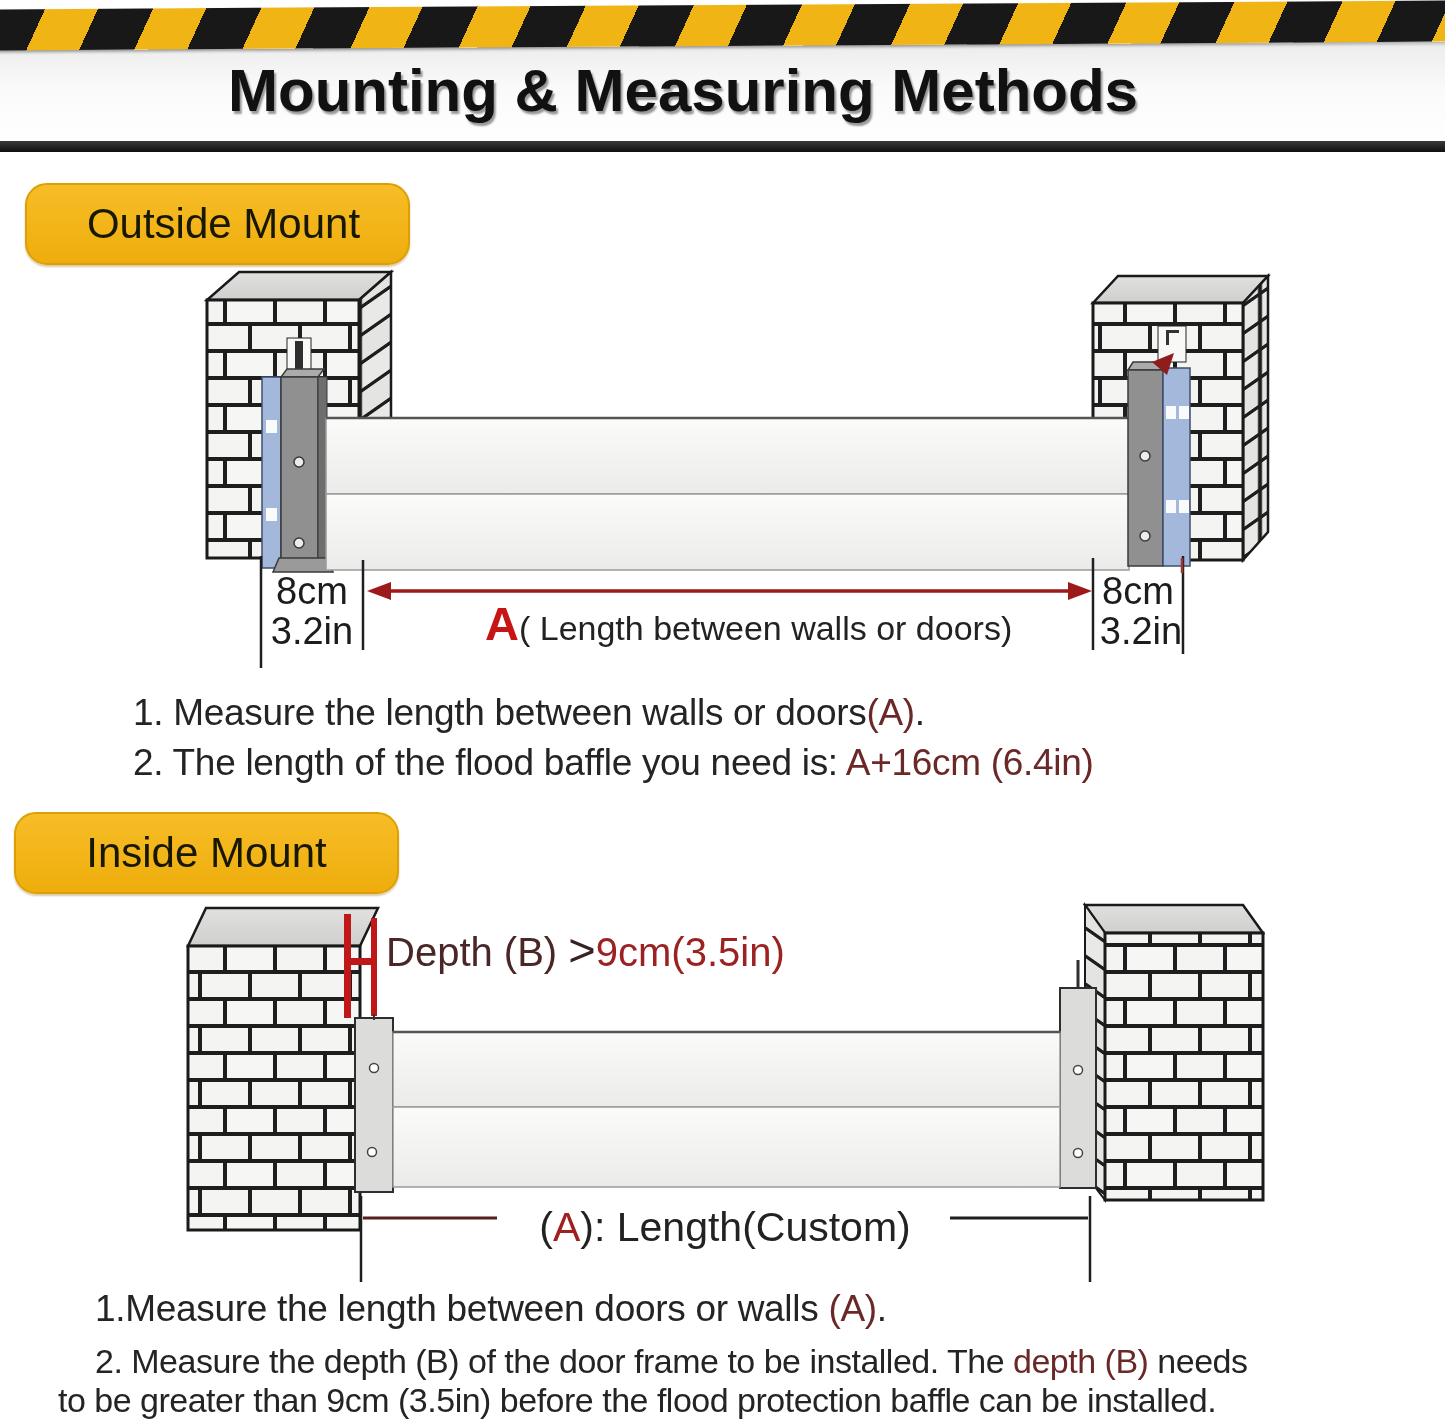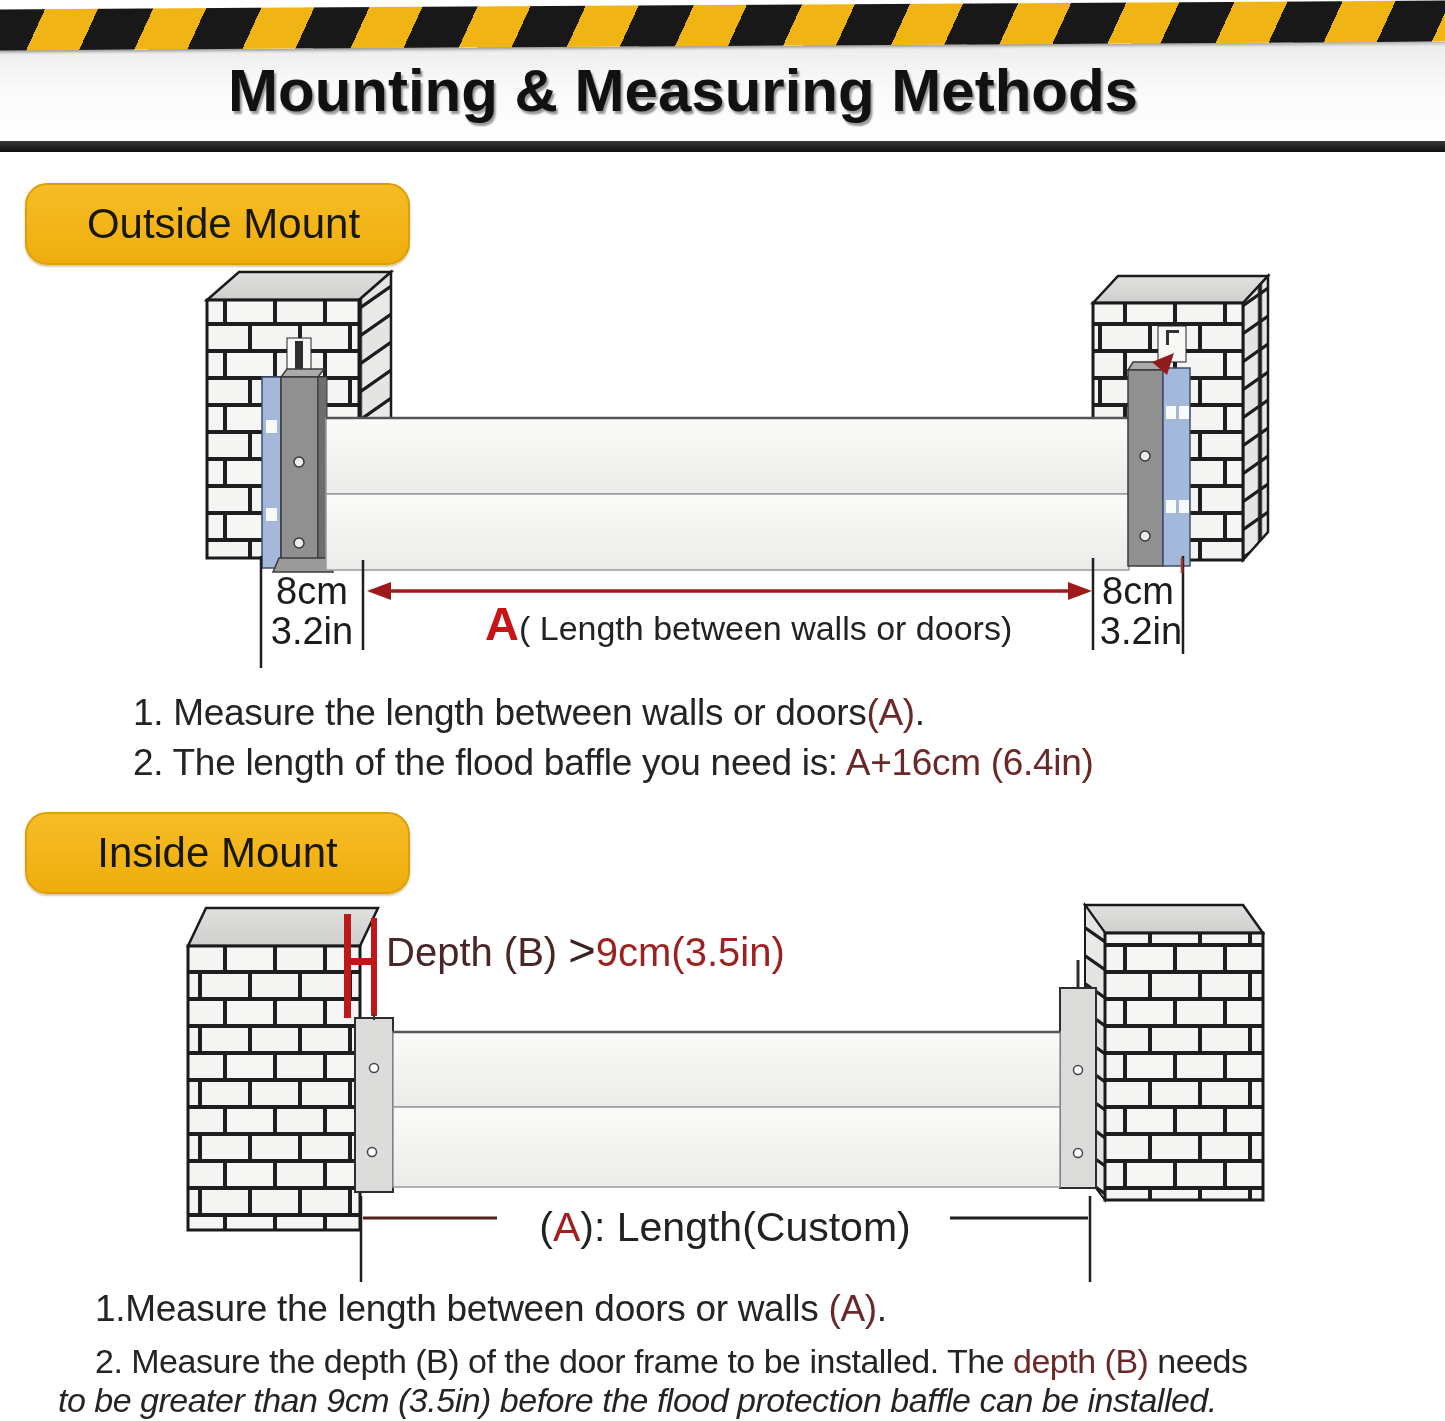--- a/index.html
+++ b/index.html
@@ -47,21 +47,21 @@
 <div id="canvas">
 
   <div class="abs header-tint"></div>
   <div class="abs stripe"></div>
   <div class="abs page-title">Mounting &amp; Measuring Methods</div>
   <div class="abs title-bar"></div>
 
   <div class="abs badge" style="left:25px;top:183px;padding-left:12px;">
     <span>Outside Mount</span>
   </div>
-  <div class="abs badge" style="left:25px;top:812px;text-align:right;">
+  <div class="abs badge" style="left:14px;top:812px;text-align:right;">
     <span>Inside Mount</span>
   </div>
 
   <svg class="abs" style="left:0;top:0;" width="1445" height="1421" viewBox="0 0 1445 1421">
     <defs>
       <pattern id="brick" width="100" height="54" patternUnits="userSpaceOnUse">
         <rect width="100" height="54" fill="#1e1e1e"></rect>
         <rect x="2" y="2" width="46" height="23" fill="#f4f4f2"></rect>
         <rect x="52" y="2" width="46" height="23" fill="#f4f4f2"></rect>
         <rect x="-23" y="29" width="46" height="23" fill="#f4f4f2"></rect>
@@ -224,17 +224,17 @@
   <div class="abs len-label" style="left:500px;top:1204px;">
     <span>(</span><span class="redA">A</span><span>): Length(Custom)</span>
   </div>
 
   <div class="abs step" style="left:95px;top:1288px;">
     <span>1.Measure the length between doors or walls </span><span class="red">(A)</span><span>.</span>
   </div>
   <div class="abs step small" style="left:95px;top:1342px;">
     <span>2. Measure the depth (B) of the door frame to be installed. The </span><span class="red">depth (B)</span><span> needs</span>
   </div>
-  <div class="abs step small" style="left:58px;top:1381px;font-style:italic;">
+  <div class="abs step small" style="left:58px;top:1381px;">
     <span>to be greater than 9cm (3.5in) before the flood protection baffle can be installed.</span>
   </div>
 
 </div>
 
 </body></html>

